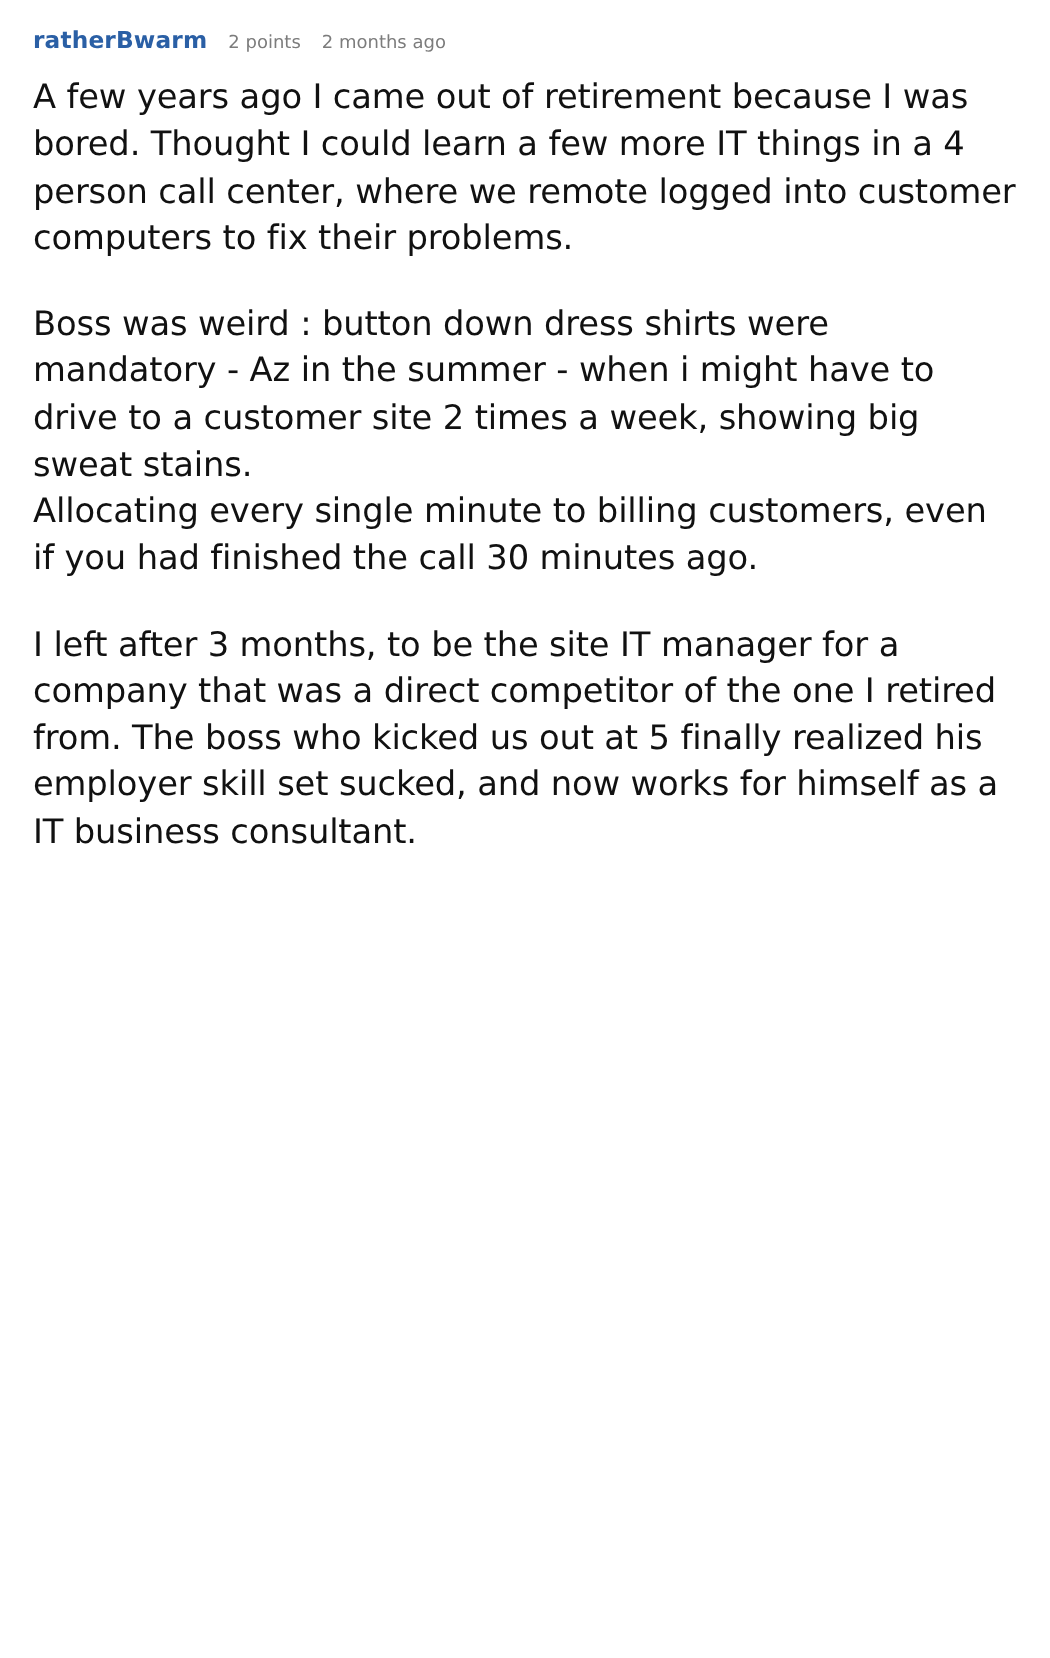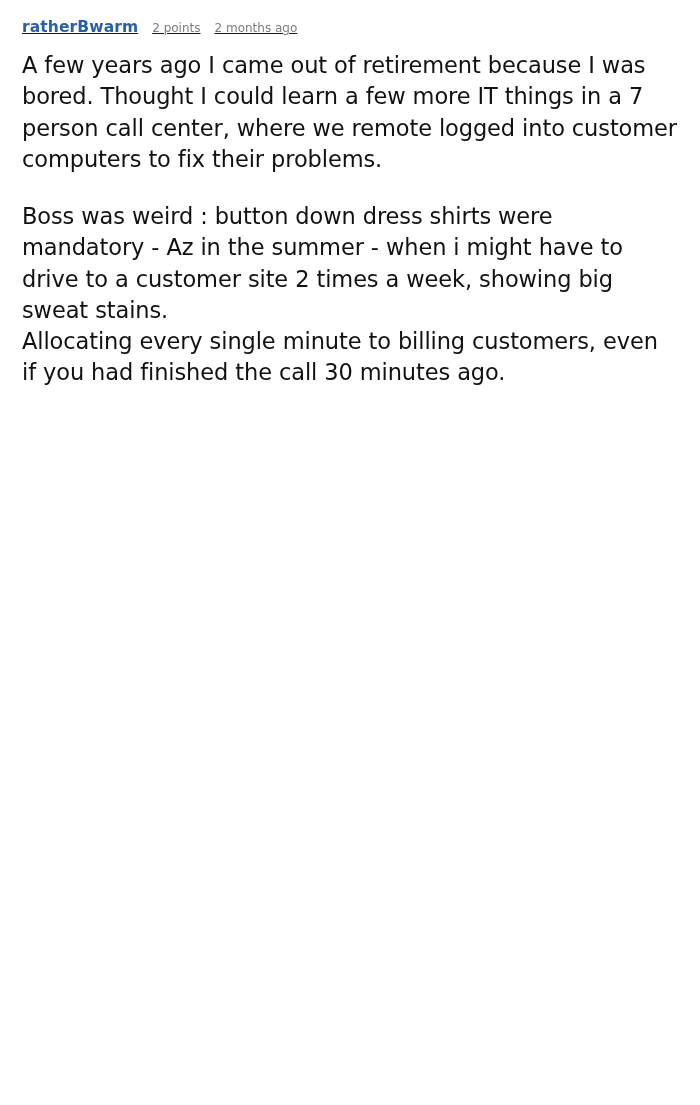--- a/index.html
+++ b/index.html
@@ -16,21 +16,20 @@
   .comment {
     width: 700px;
     box-sizing: border-box;
     padding: 18px 22px 10px 22px;
   }
   .comment-header {
     display: flex;
     align-items: baseline;
     gap: 14px;
     margin-bottom: 14px;
-    text-decoration: underline;
   }
   .author {
     font-size: 15.5px;
     font-weight: bold;
     color: #2a5fa5;
     letter-spacing: 0.1px;
   }
   .points, .timestamp {
     font-size: 12px;
     color: #7c7c7c;
@@ -55,18 +54,19 @@
 
 <div class="comment">
 
   <div class="comment-header">
     <span class="author">ratherBwarm</span>
     <span class="points">2 points</span>
     <span class="timestamp">2 months ago</span>
   </div>
 
   <div class="comment-body">
-    <p>A few years ago I came out of retirement because I was bored. Thought I could learn a few more IT things in a 7 person call center, where we remote logged into customer computers to fix their problems.</p>
+    <p>A few years ago I came out of retirement because I was bored. Thought I could learn a few more IT things in a 4 person call center, where we remote logged into customer computers to fix their problems.</p>
     <p>Boss was weird : button down dress shirts were mandatory - Az in the summer - when i might have to drive to a customer site 2 times a week, showing big sweat stains.
 Allocating every single minute to billing customers, even if you had finished the call 30 minutes ago.</p>
+    <p>I left after 3 months, to be the site IT manager for a company that was a direct competitor of the one I retired from. The boss who kicked us out at 5 finally realized his employer skill set sucked, and now works for himself as a IT business consultant.</p>
   </div>
 
 </div>
 
 </body></html>

